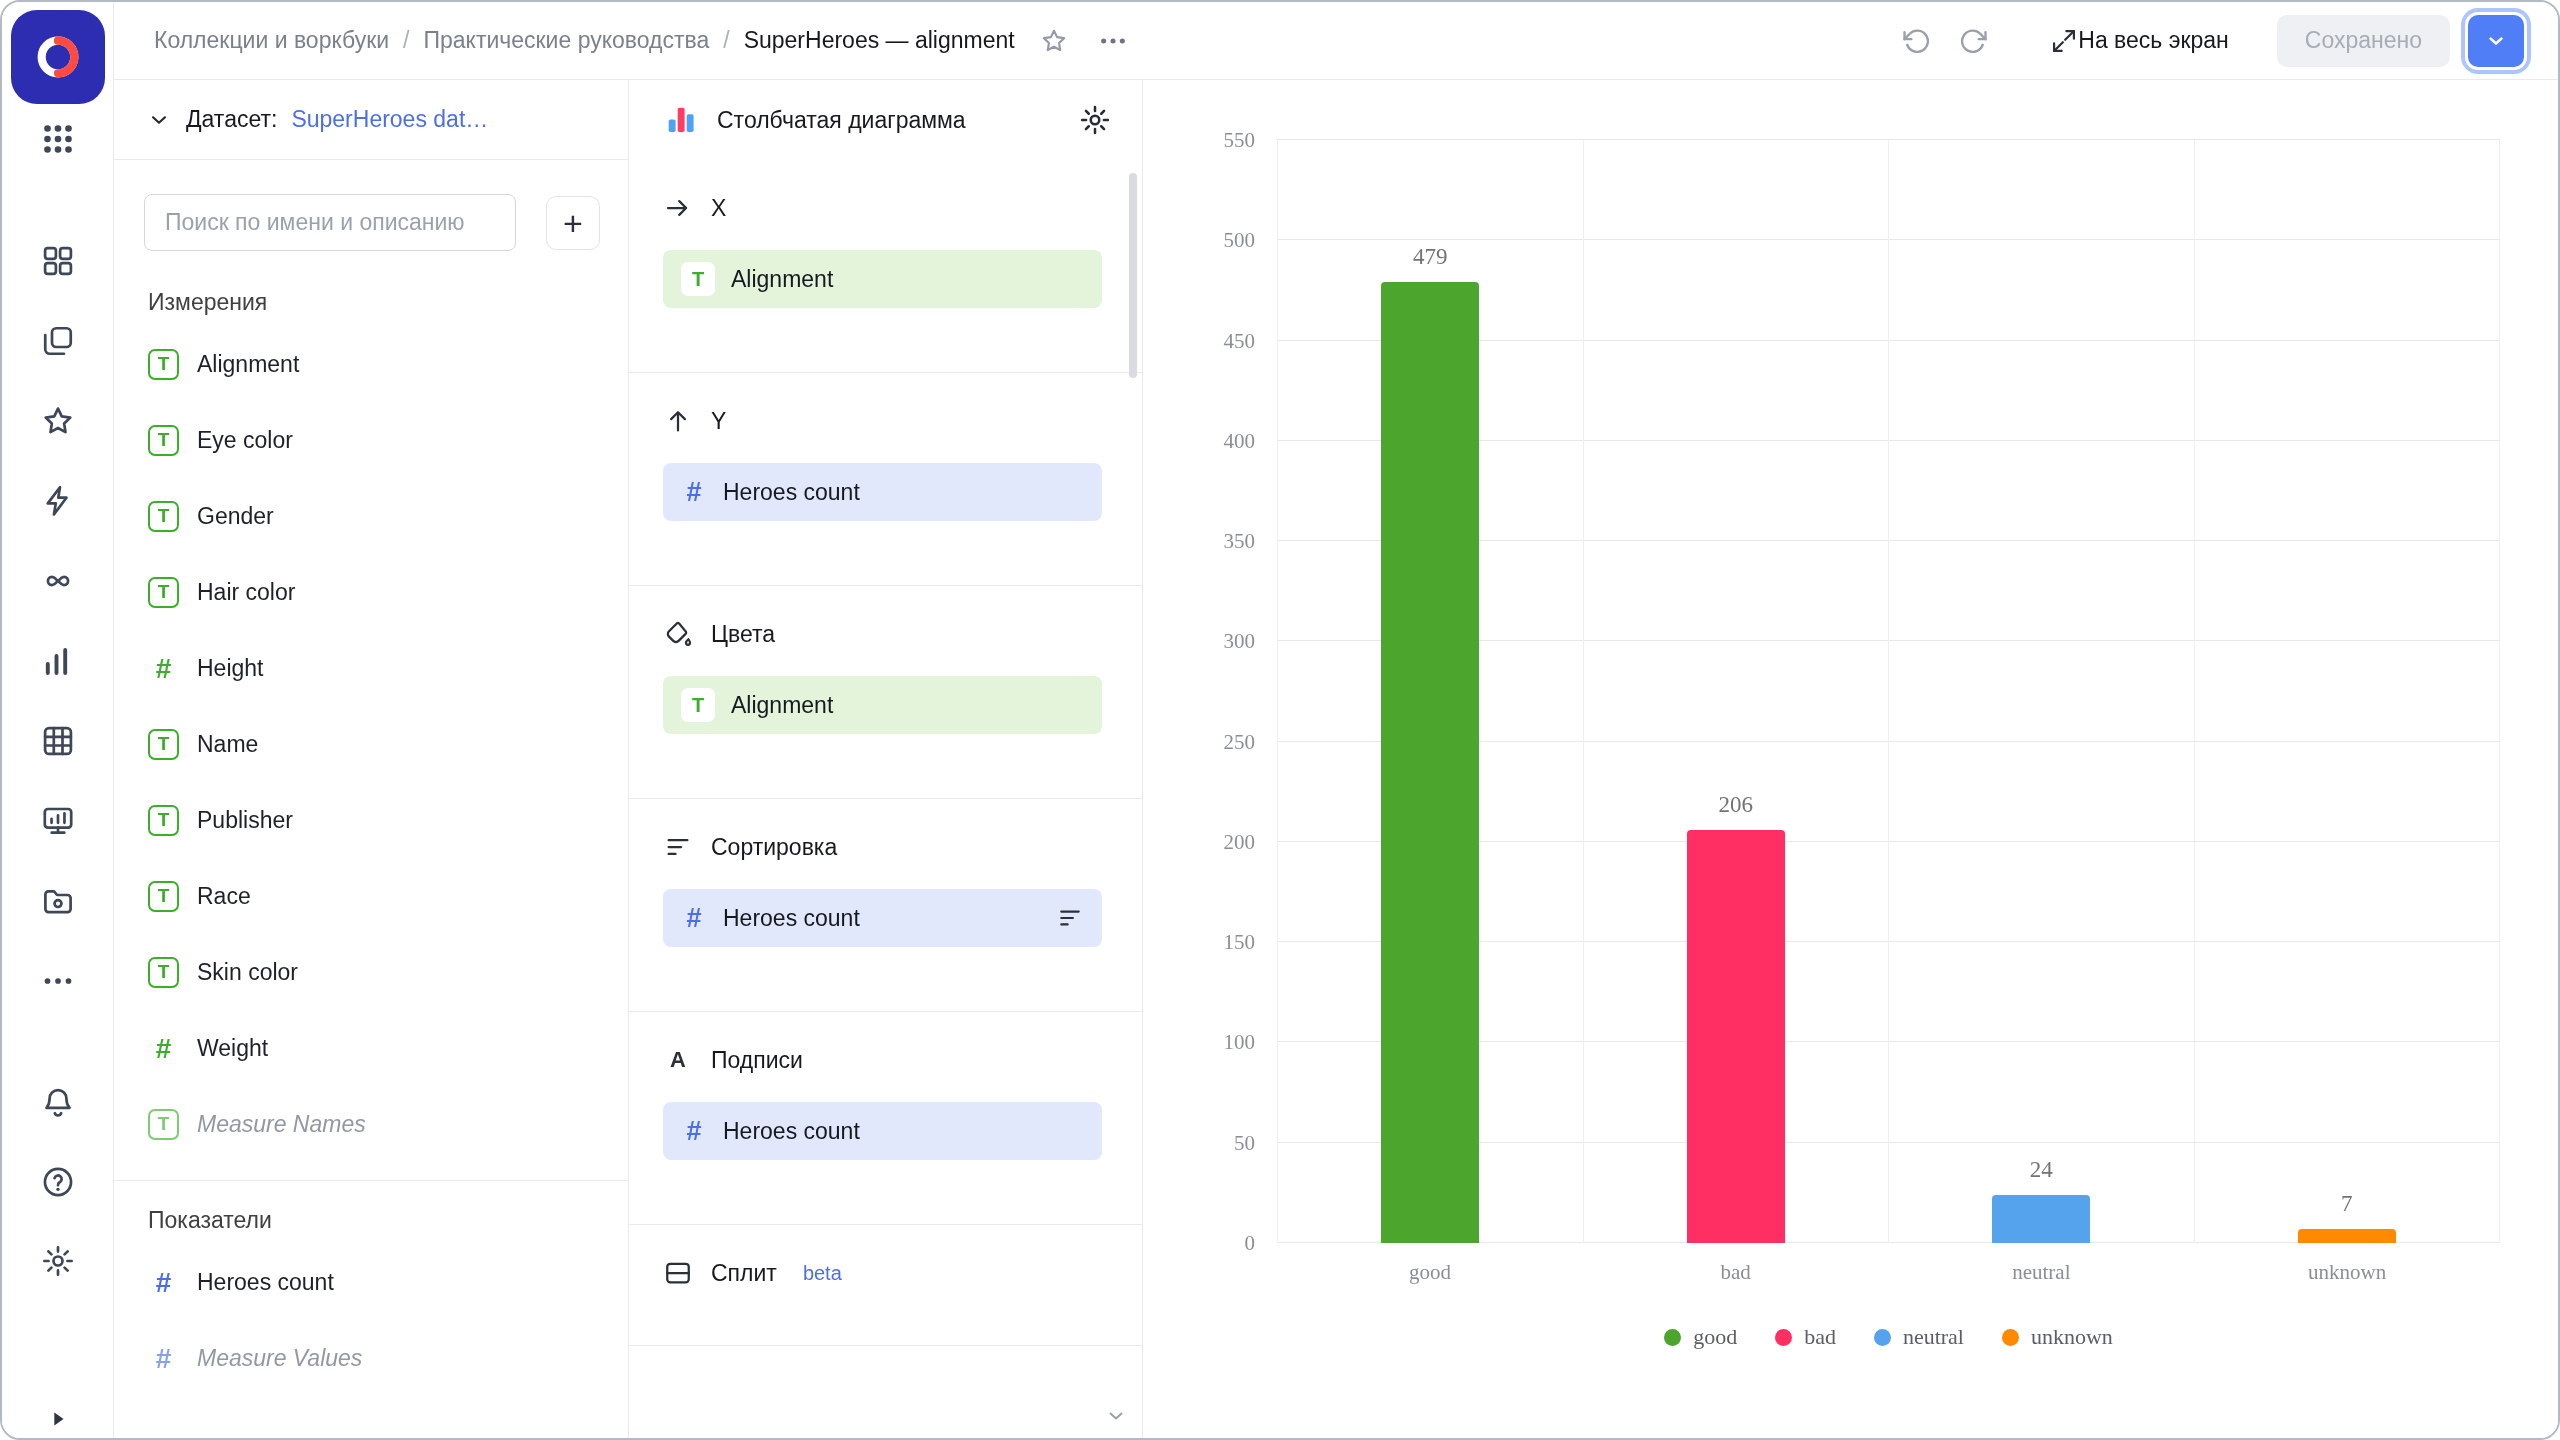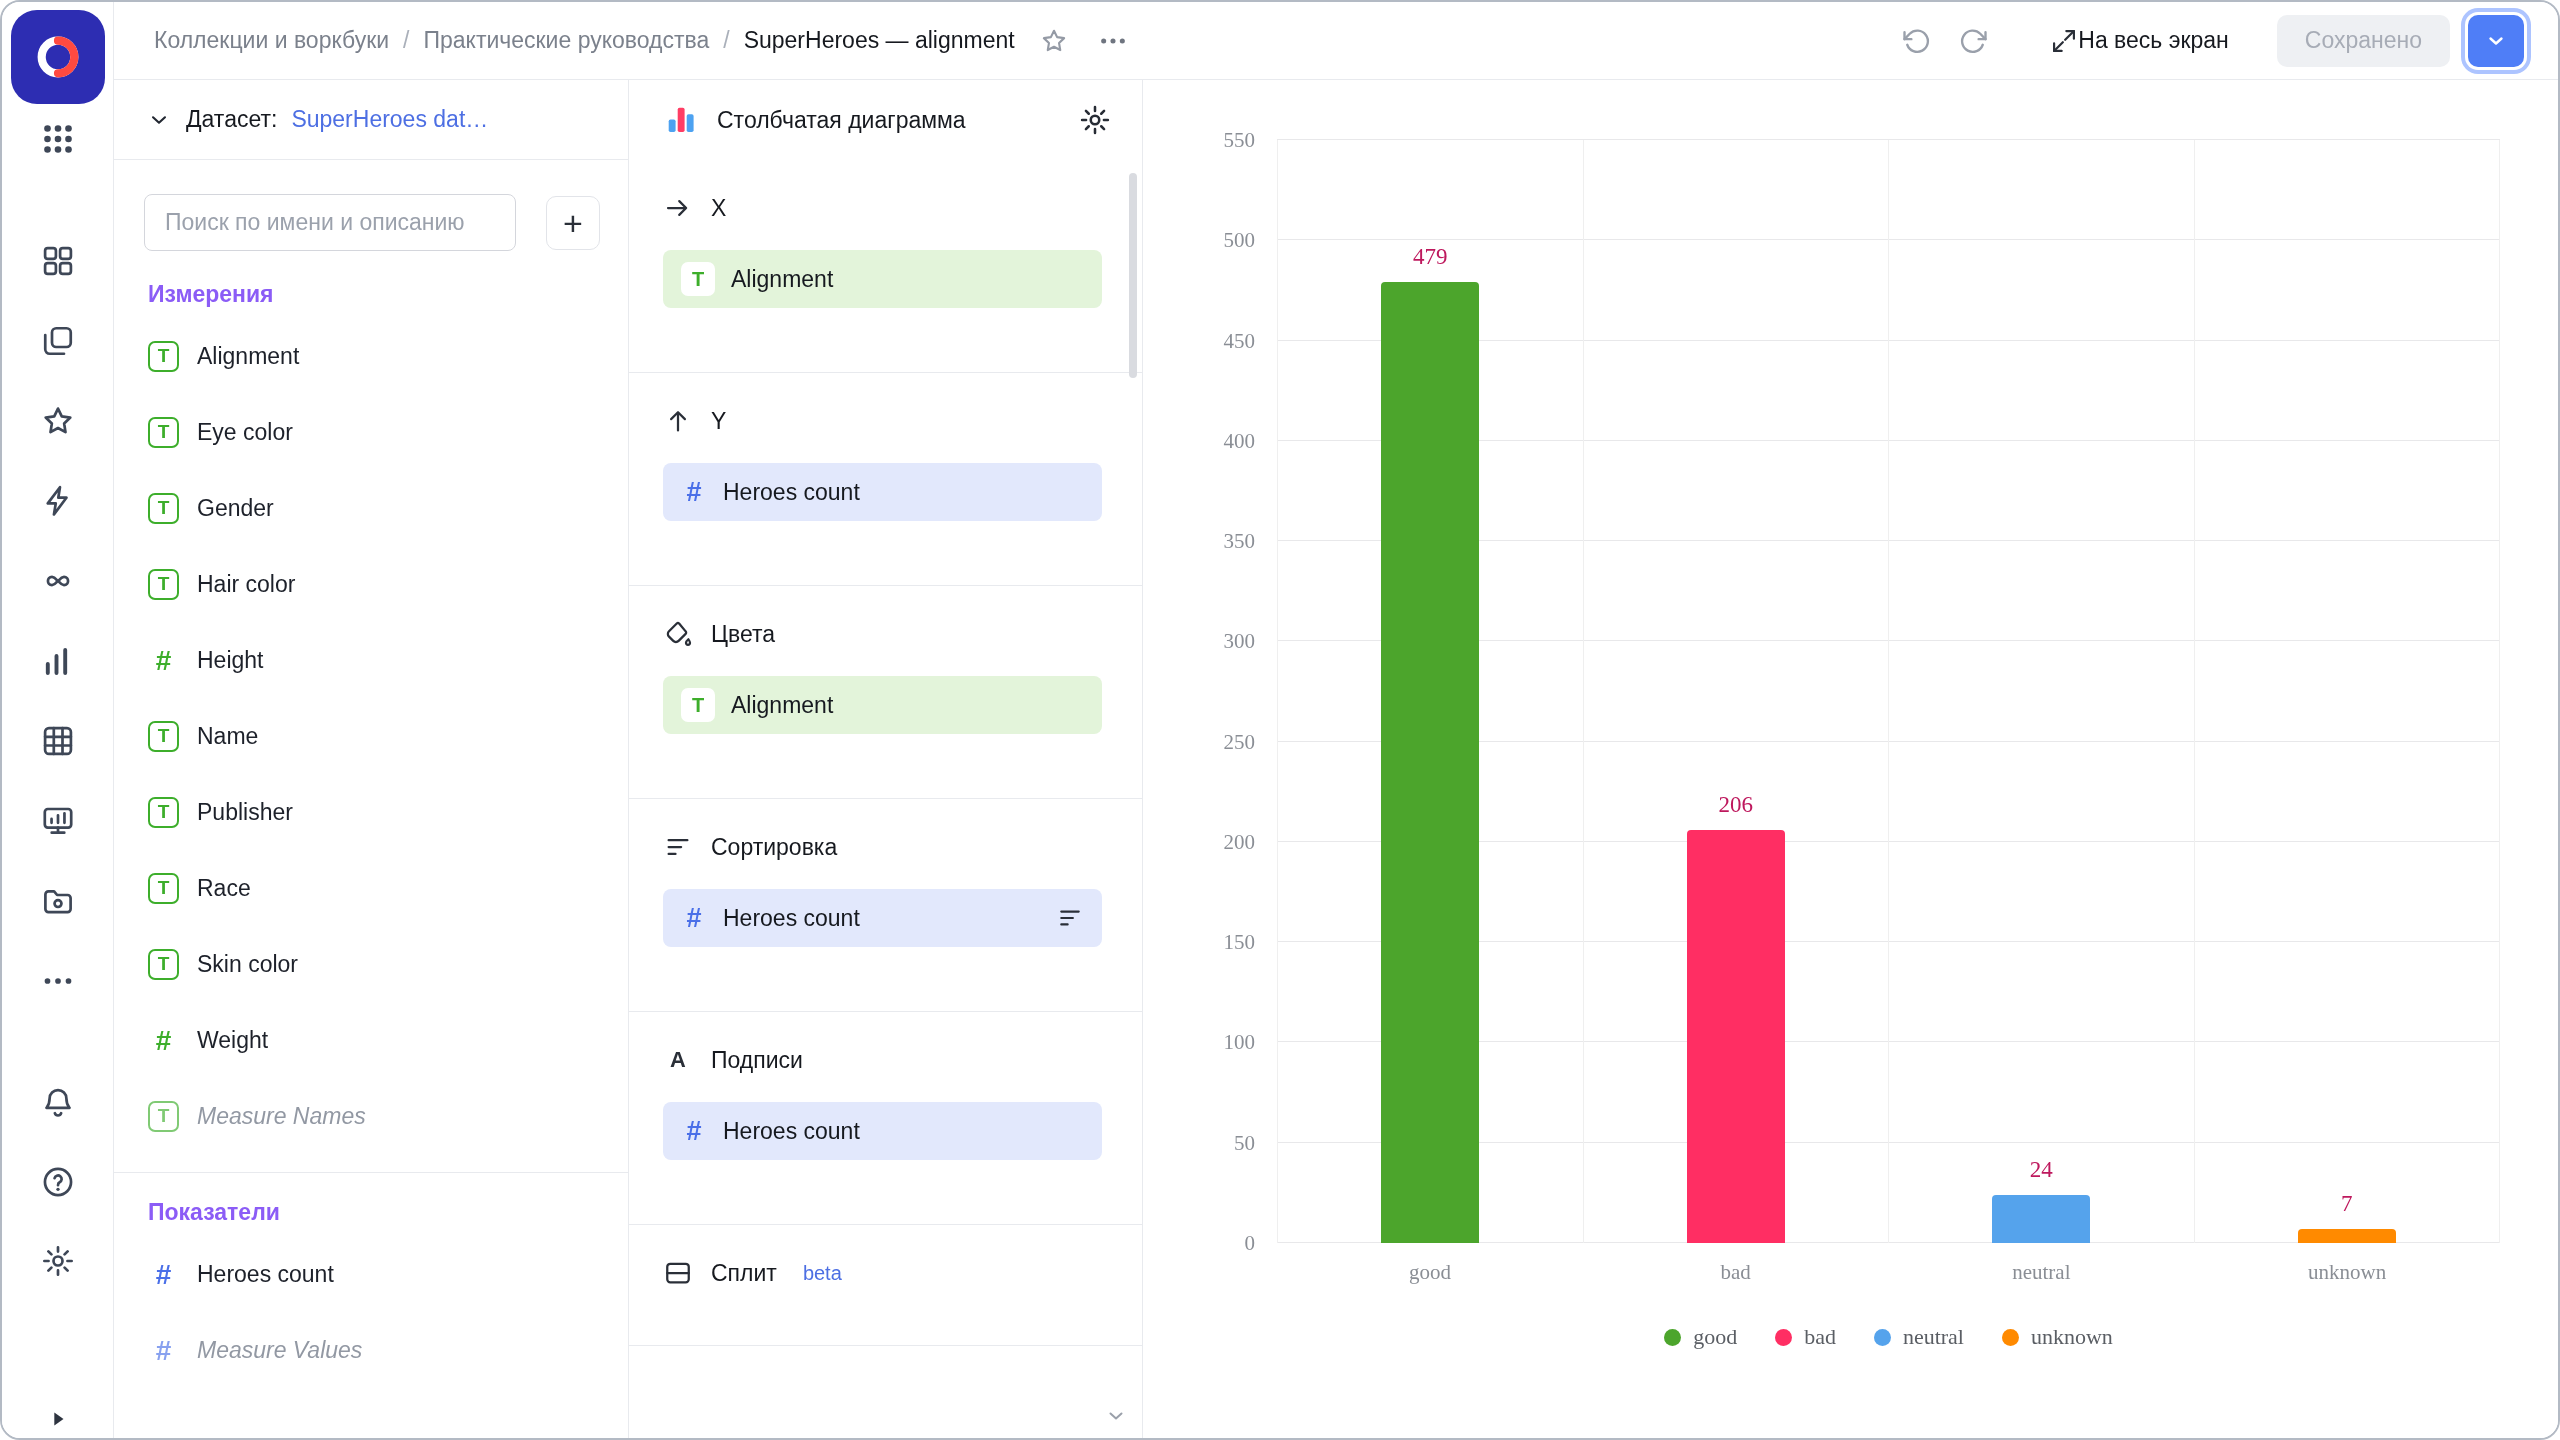--- a/index.html
+++ b/index.html
@@ -57,21 +57,21 @@
 .panel-header{height:80px;flex:none;display:flex;align-items:center;gap:14px;padding:0 30px 0 32px;border-bottom:1px solid #e8eaee}
 .collapse-btn{color:#222731}
 .collapse-btn svg{width:26px;height:26px}
 .ds-label{font-size:23px;color:#16191f}
 .ds-link{font-size:23px;color:#4d6fe3;white-space:nowrap;overflow:hidden;text-overflow:ellipsis;cursor:pointer}
 .search-row{display:flex;align-items:center;gap:30px;padding:34px 28px 0 30px;flex:none}
 .search-input{flex:1;height:57px;border:1.6px solid #d4d6dc;border-radius:8px;padding:0 20px;font-size:23px;color:#16191f;outline:none;min-width:0;font-family:inherit}
 .search-input::placeholder{color:#9ba1ac}
 .add-btn{width:54px;height:54px;border:1.6px solid #e2e4e9;border-radius:10px;font-size:34px;color:#2a2f38;display:flex;align-items:center;justify-content:center;line-height:1;flex:none}
 .field-list{flex:1;overflow:hidden;padding-top:30px}
-.fields-heading{padding:0 34px;font-size:23px;font-weight:700;color:#8b5cf6;margin:0 0 10px}
+.fields-heading{padding:0 34px;font-size:23px;font-weight:400;color:#404040;margin:8px 0 10px}
 .field-row{height:76px;display:flex;align-items:center;gap:18px;padding:0 34px;cursor:grab}
 .fld-icon{flex:none;display:flex;align-items:center;justify-content:center}
 .fld-icon.dimension{color:#3dae2b}
 .fld-icon.measure{color:#4a6fe8}
 .t-badge{width:31px;height:31px;border-radius:7px;border:2px solid currentColor;font-size:19px;font-weight:700}
 .hash{width:31px;font-size:28px;font-weight:700;text-align:center;line-height:31px}
 .field-label{font-size:23px;color:#1d212a;white-space:nowrap}
 .field-row.system .field-label{font-style:italic;color:#9298a3}
 .field-row.system .fld-icon{opacity:.65}
 .fields-divider{height:1px;background:#e8eaee;margin:18px 0 26px}
@@ -106,21 +106,21 @@
 
 
 .chart-panel{flex:1;position:relative;background:#fff;min-width:0}
 .plot{position:absolute;left:134px;right:58px;top:60px;height:1103px}
 #gridlines{position:absolute;inset:0}
 .grid-line{position:absolute;left:0;right:0;height:1px;background:#e8e8ea}
 .columns{position:absolute;inset:0;display:flex}
 .chart-column{flex:1;position:relative;border-left:1px solid #efefef}
 .chart-column:last-child{border-right:1px solid #efefef}
 .bar{position:absolute;bottom:0;left:50%;transform:translateX(-50%);width:98px;border-radius:4px 4px 0 0}
-.bar-value{position:absolute;left:0;width:100%;text-align:center;font-family:"Liberation Serif",serif;font-size:23px;color:#be185d}
+.bar-value{position:absolute;left:0;width:100%;text-align:center;font-family:"Liberation Serif",serif;font-size:23px;color:#737373}
 .y-labels{position:absolute;left:0;width:112px;top:60px;height:1103px}
 .y-tick{position:absolute;right:0;bottom:0;transform:translateY(50%);font-family:"Liberation Serif",serif;font-size:21px;color:#8a8e95;text-align:right;width:100%}
 .x-labels{position:absolute;left:134px;right:58px;top:1180px;display:flex}
 .x-tick{flex:1;text-align:center;font-family:"Liberation Serif",serif;font-size:21px;color:#8a8e95}
 .legend{position:absolute;left:134px;right:58px;top:1244px;display:flex;justify-content:center;gap:38px;align-items:center}
 .legend-item{display:flex;align-items:center;gap:12px;cursor:pointer}
 .legend-dot{width:17px;height:17px;border-radius:50%}
 .legend-label{font-family:"Liberation Serif",serif;font-size:22px;color:#5a5e64}
 </style>
 </head>

